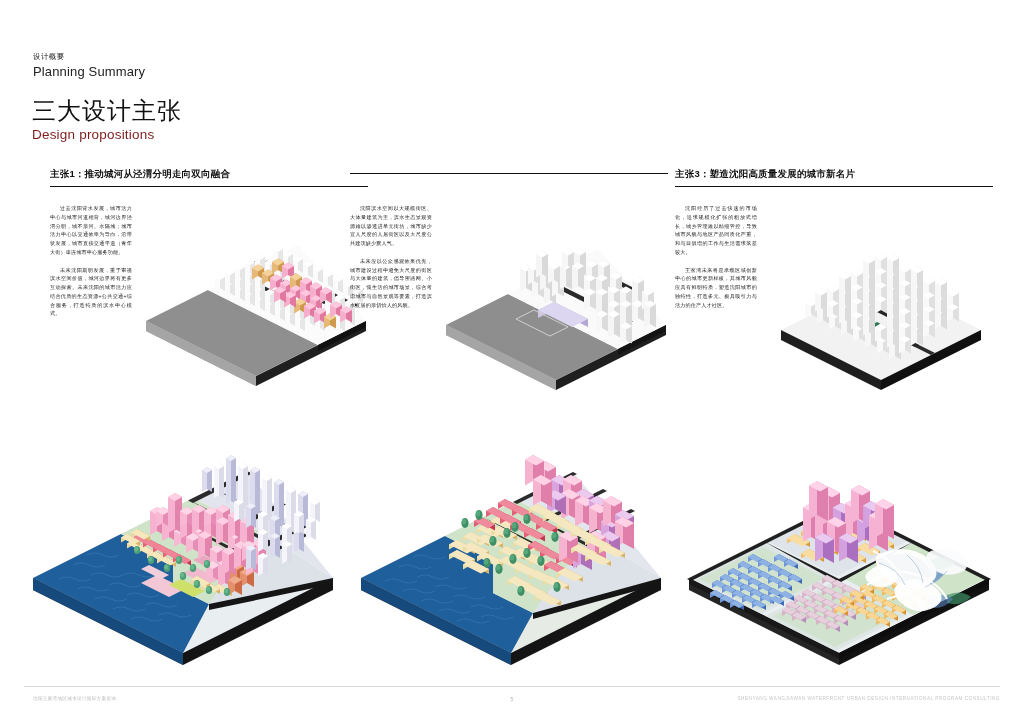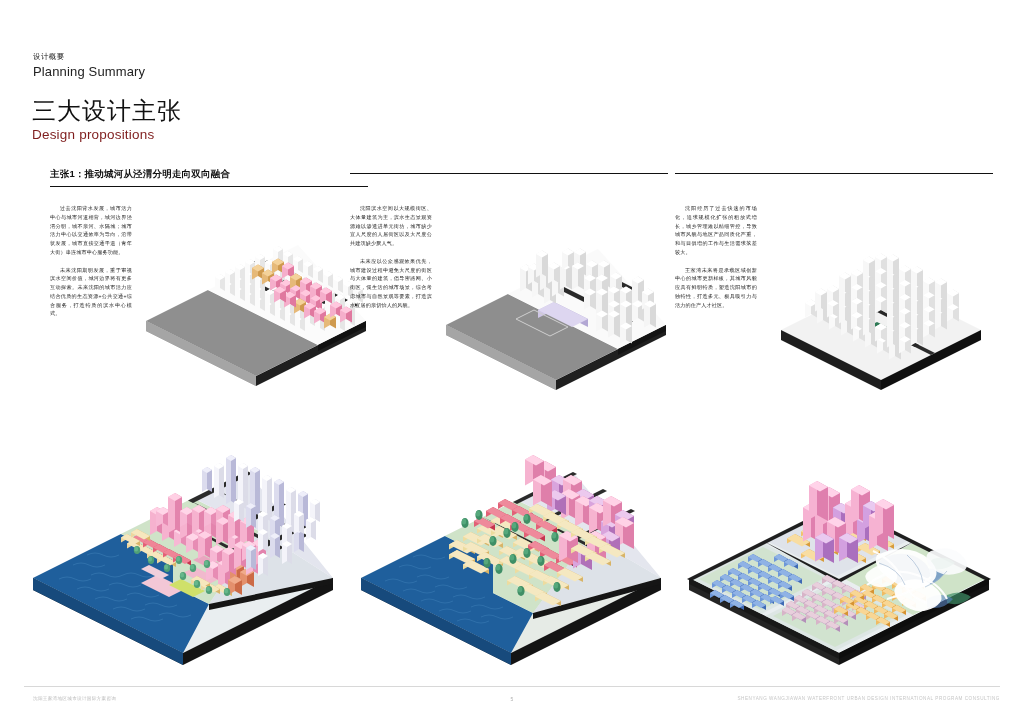--- a/index.html
+++ b/index.html
@@ -489,20 +489,21 @@
               <g transform="translate(70,70)">
                   <use href="#twr_t2"></use>
                 </g>
             </g>
           </g>
         </svg>
       </div>
     </div>
 
     <div class="col c3">
+      <div class="sec-title">主张3：塑造沈阳高质量发展的城市新名片</div>
       <div class="sec-rule"></div>
       <div class="col-body">
         <p class="para">沈阳经历了过去快速的市场化，追求规模化扩张的粗放式增长，城乡管理难以精细管控，导致城市风貌与地区产品同质化严重，和与日俱增的工作与生活需求落差较大。</p>
         <p class="para">王家湾未来将是承载区域创新中心的城市更新样板，其城市风貌应具有鲜明特质，塑造沈阳城市的独特性，打造多元、极具吸引力与活力的住产人才社区。</p>
       </div>
 
       <div class="iso-small">
         <svg width="236" height="200" viewBox="0 0 236 200">
           <defs>
             <g id="twr_h">

